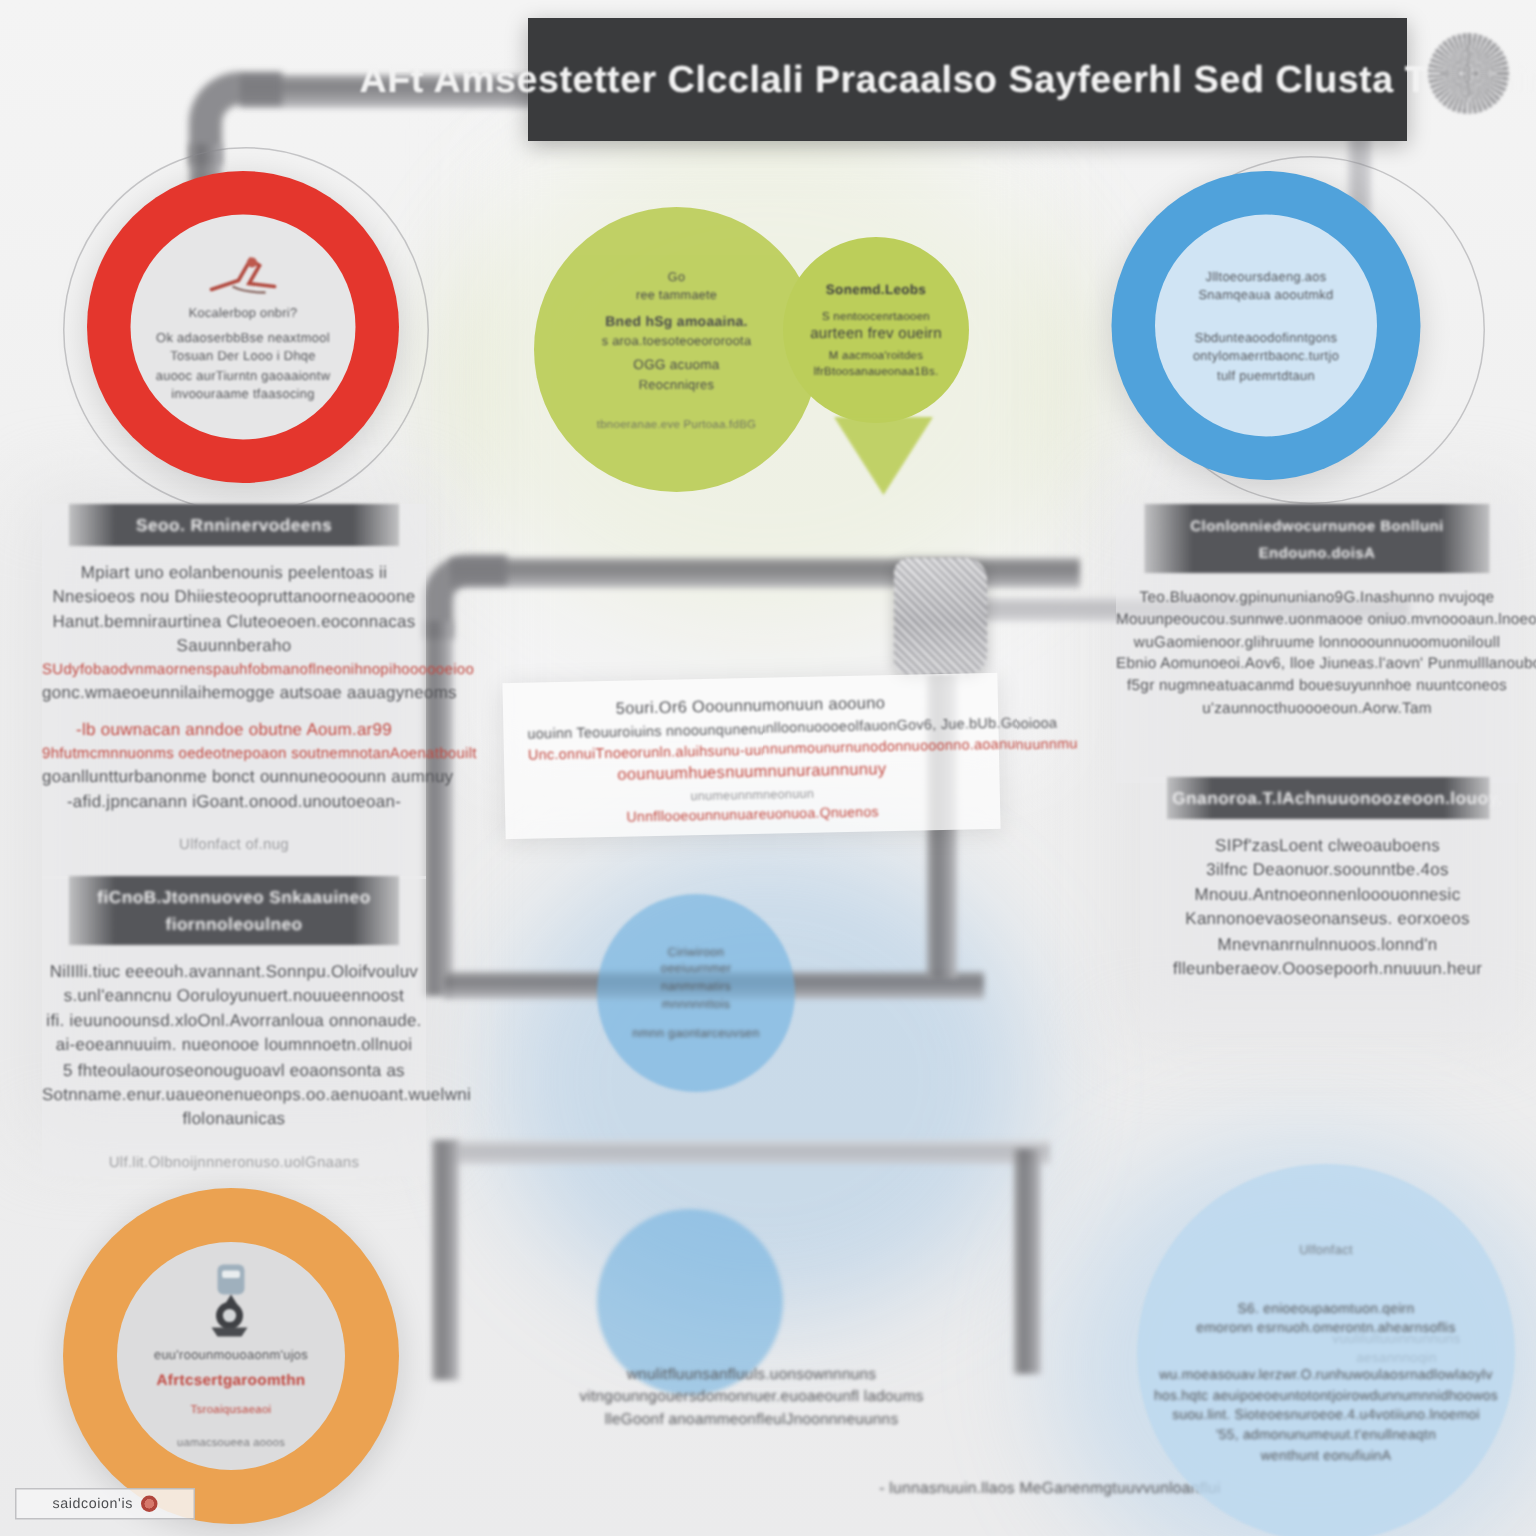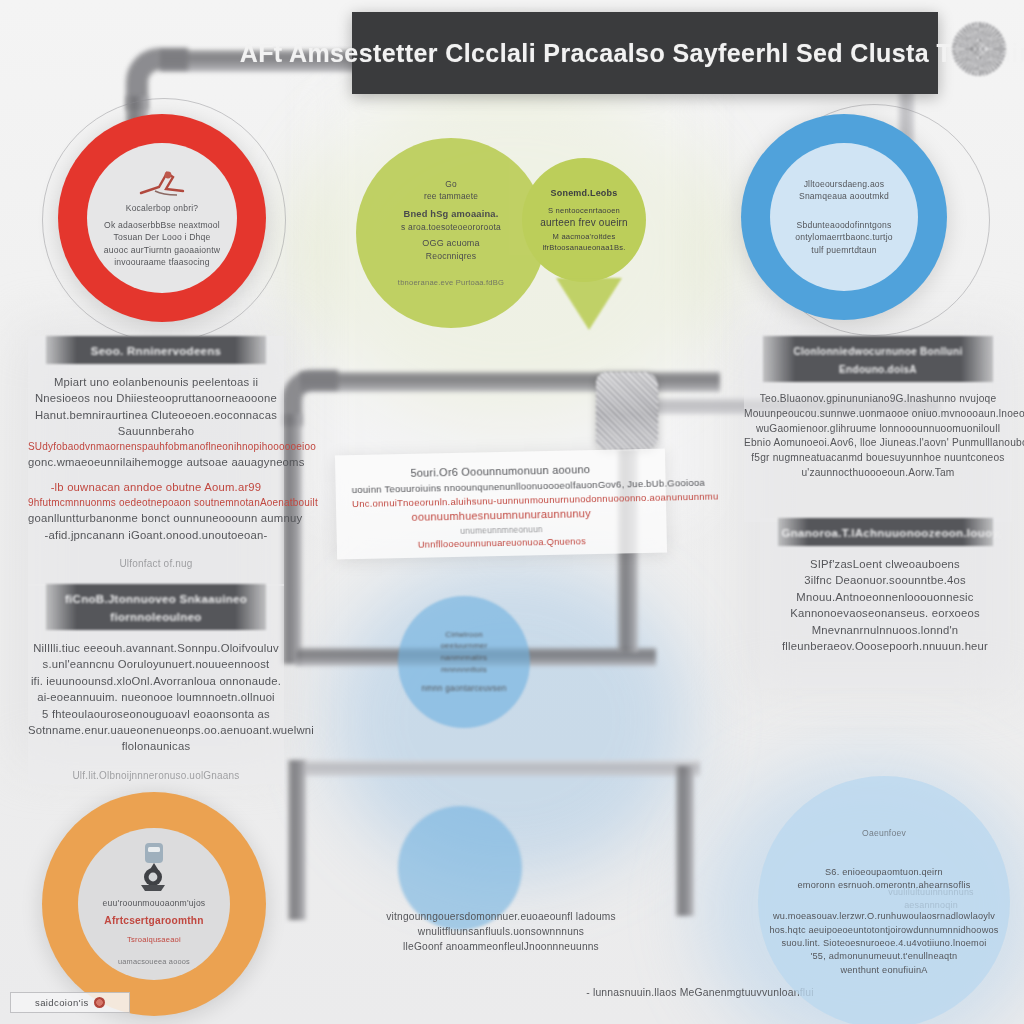--- a/index.html
+++ b/index.html
@@ -333,34 +333,34 @@
     <div class="ptxt" style="font-size:8px;">Ciriwiroon</div>
     <div class="ptxt" style="font-size:8px;">oeeiuurnmer</div>
     <div class="ptxt" style="font-size:8px;">nanmrmatirs</div>
     <div class="ptxt" style="font-size:8px;">mnnnnnttois</div>
     <div class="ptxt" style="font-size:8.2px;margin-top:8px;">nmnn gaontarceuvsen</div>
   </div>
 
   <div class="solid-circle" style="left:398px;top:806px;width:124px;height:124px;background:rgba(110,178,226,.58);filter:blur(1.4px);"></div>
 
   <div class="caption" style="left:336px;top:910px;width:330px;">
+    <div class="ptxt" style="font-size:10.2px;">wnulitfluunsanfluuls.uonsownnnuns</div>
     <div class="ptxt" style="font-size:10.2px;">vitngounngouersdomonnuer.euoaeounfl  ladoums</div>
-    <div class="ptxt" style="font-size:10.2px;">wnulitfluunsanfluuls.uonsownnnuns</div>
     <div class="ptxt" style="font-size:10.2px;">lleGoonf anoammeonfleulJnoonnneuunns</div>
   </div>
   <div class="caption" style="left:500px;top:985px;width:400px;">
     <div class="ptxt" style="font-size:10.4px;">- lunnasnuuin.llaos  MeGanenmgtuuvvunloanflui</div>
   </div>
   <div class="caption" style="left:846px;top:886px;width:170px;">
     <div class="ptxt" style="font-size:9px;">vuulilultuuinnunnuns</div>
     <div class="ptxt" style="font-size:9px;">aesannnoqin</div>
   </div>
 
   <div class="solid-circle" style="left:758px;top:776px;width:252px;height:252px;background:rgba(186,216,240,.8);filter:blur(.6px);">
-    <div class="ptxt" style="font-size:8.6px;opacity:.7;margin-bottom:26px;">Oaeunfoev</div>
+    <div class="ptxt" style="font-size:8.6px;opacity:.7;margin-bottom:26px;">Ulfonfact</div>
     <div class="ptxt" style="font-size:9.2px;">S6. enioeoupaomtuon.qeirn</div>
     <div class="ptxt" style="font-size:9.2px;">emoronn  esrnuoh.omerontn.ahearnsoflis</div>
     <div class="ptxt" style="font-size:9.2px;margin-top:18px;">wu.moeasouav.lerzwr.O.runhuwoulaosrnadlowlaoylv</div>
     <div class="ptxt" style="font-size:9.2px;">hos.hqtc aeuipoeoeuntotontjoirowdunnumnnidhoowos</div>
     <div class="ptxt" style="font-size:9.2px;">suou.lint. Sioteoesnuroeoe.4.u4votiiuno.lnoemoi</div>
     <div class="ptxt" style="font-size:9.2px;">'55, admonunumeuut.t'enullneaqtn</div>
     <div class="ptxt" style="font-size:9.2px;">wenthunt  eonufiuinA</div>
   </div>
 
   <div class="donut" style="left:42px;top:792px;width:224px;height:224px;background:#eda24e;">

